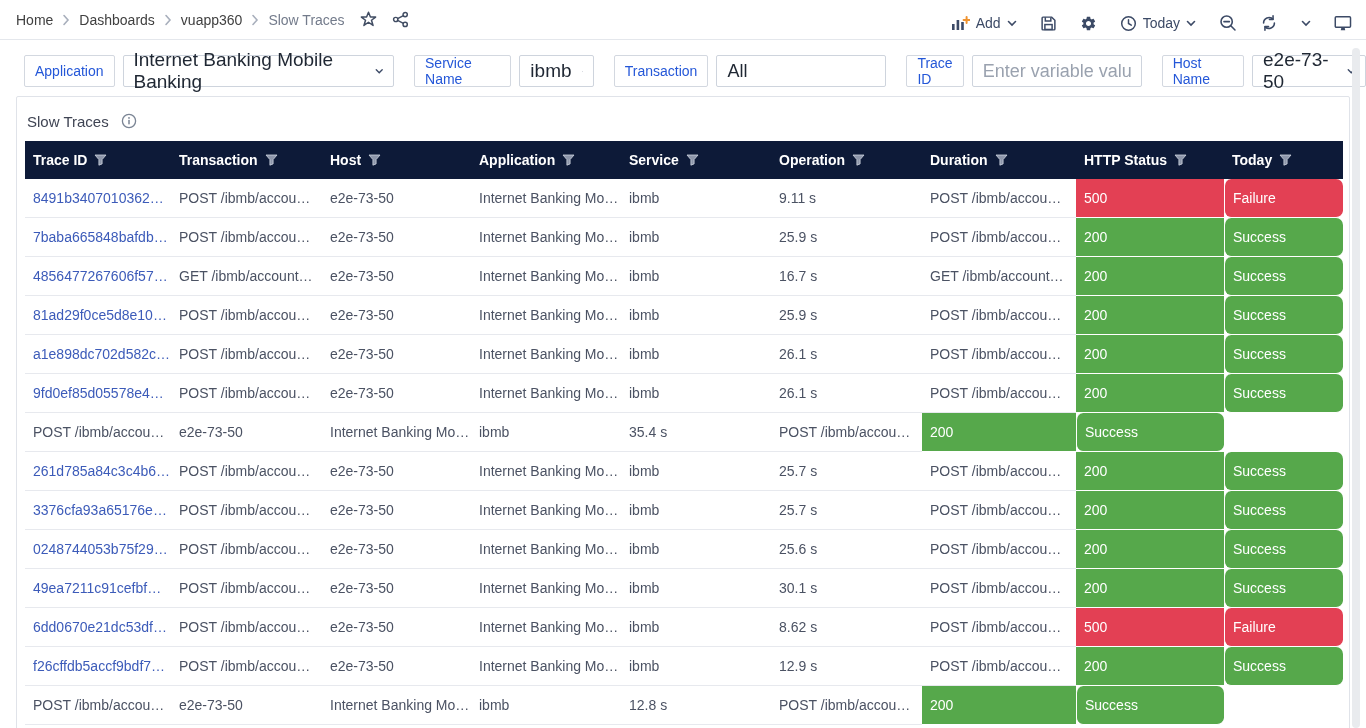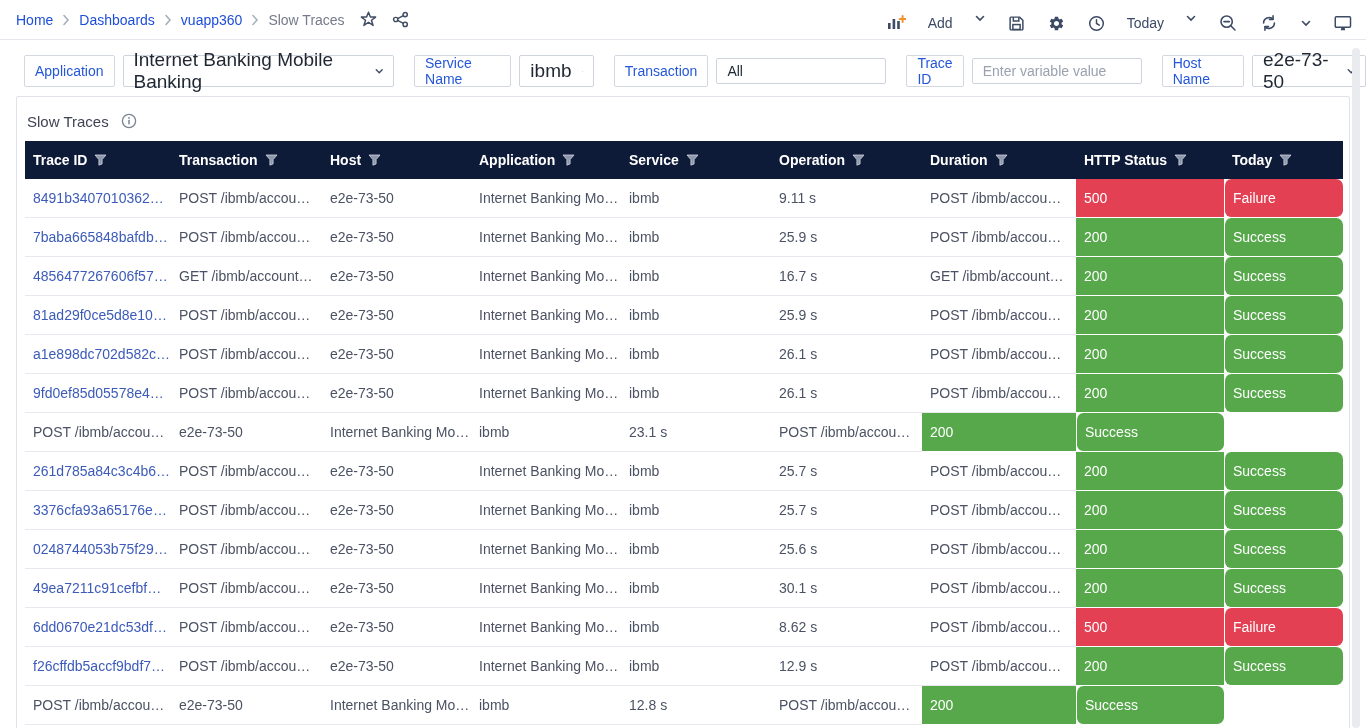--- a/index.html
+++ b/index.html
@@ -3,38 +3,38 @@
 <meta charset="utf-8">
 <style>
   html,body{margin:0;padding:0;width:1366px;height:728px;overflow:hidden;
     font-family:"Liberation Sans",sans-serif;background:#fff;color:#343b4c;}
   *{box-sizing:border-box;}
 
   
   .topnav{height:40px;display:flex;align-items:center;justify-content:space-between;
     border-bottom:1px solid #e4e7ec;padding:0 14px 0 16px;background:#fff;}
   .crumbs{display:flex;align-items:center;gap:9px;font-size:14px;}
-  .crumb{color:#1d4ed8;cursor:pointer;}
+  .crumb{color:#404040;cursor:pointer;}
   .crumb.current{color:#737b8b;}
   .crumb-sep{color:#a8afbc;display:flex;}
   .nav-icon{display:flex;align-items:center;color:#414d63;margin-left:6px;cursor:pointer;}
   .toolbar{display:flex;align-items:center;gap:23px;}
-  .tool{display:flex;align-items:flex-start;gap:22px;color:#3c4a66;font-size:14px;cursor:pointer;margin-top:7px;}
+  .tool{display:flex;align-items:center;gap:6px;color:#3c4a66;font-size:14px;cursor:pointer;margin-top:7px;}
   .tool svg{display:block;}
 
   
   .filters{display:flex;align-items:center;gap:20px;padding:15px 0 0 24px;}
   .fgroup{display:flex;align-items:center;gap:8px;}
   .flabel{height:32px;display:flex;align-items:center;padding:0 10px;
     border:1px solid #d3d8e0;border-radius:2px;color:#2457d8;font-size:14px;background:#fff;}
   .fcontrol{height:32px;display:flex;align-items:center;gap:10px;padding:0 10px;
     border:1px solid #ced4dd;border-radius:2px;color:#1f2733;font-size:19px;background:#fff;cursor:pointer;}
   .fcontrol .chev{color:#3c4a66;}
-  .finput{height:26px;border:1px solid #ced4dd;border-radius:2px;padding:0 10px;
-    font-size:14px;color:#1f2733;font-family:"Liberation Sans",sans-serif;outline:none;}
+  .finput{height:32px;border:1px solid #ced4dd;border-radius:2px;padding:0 10px;
+    font-size:18px;color:#1f2733;font-family:"Liberation Sans",sans-serif;outline:none;}
   .finput::placeholder{color:#9aa2af;}
 
   
   .panel{position:absolute;left:16px;top:96px;width:1334px;height:700px;
     border:1px solid #e0e3e9;border-radius:2px;background:#fff;padding:8px;}
   .panel-head{height:32px;display:flex;align-items:center;gap:12px;padding-left:2px;}
   .panel-title{font-size:15px;color:#3f4453;}
   .info-icon{color:#7a8494;display:flex;cursor:pointer;}
 
   
@@ -341,21 +341,21 @@
           <div class="cell">26.1 s</div>
           <div class="cell">POST /ibmb/accou…</div>
           <div class="cell colored success">200</div>
           <div class="cell colored success status-col">Success</div>
         </div>
         <div class="trow">
           <div class="cell">POST /ibmb/accou…</div>
           <div class="cell">e2e-73-50</div>
           <div class="cell">Internet Banking Mo…</div>
           <div class="cell">ibmb</div>
-          <div class="cell">23.1 s</div>
+          <div class="cell">35.4 s</div>
           <div class="cell">POST /ibmb/accou…</div>
           <div class="cell colored success">200</div>
           <div class="cell colored success status-col">Success</div>
         </div>
         <div class="trow">
           <div class="cell">
             <a>261d785a84c3c4b6…</a>
           </div>
           <div class="cell">POST /ibmb/accou…</div>
           <div class="cell">e2e-73-50</div>

